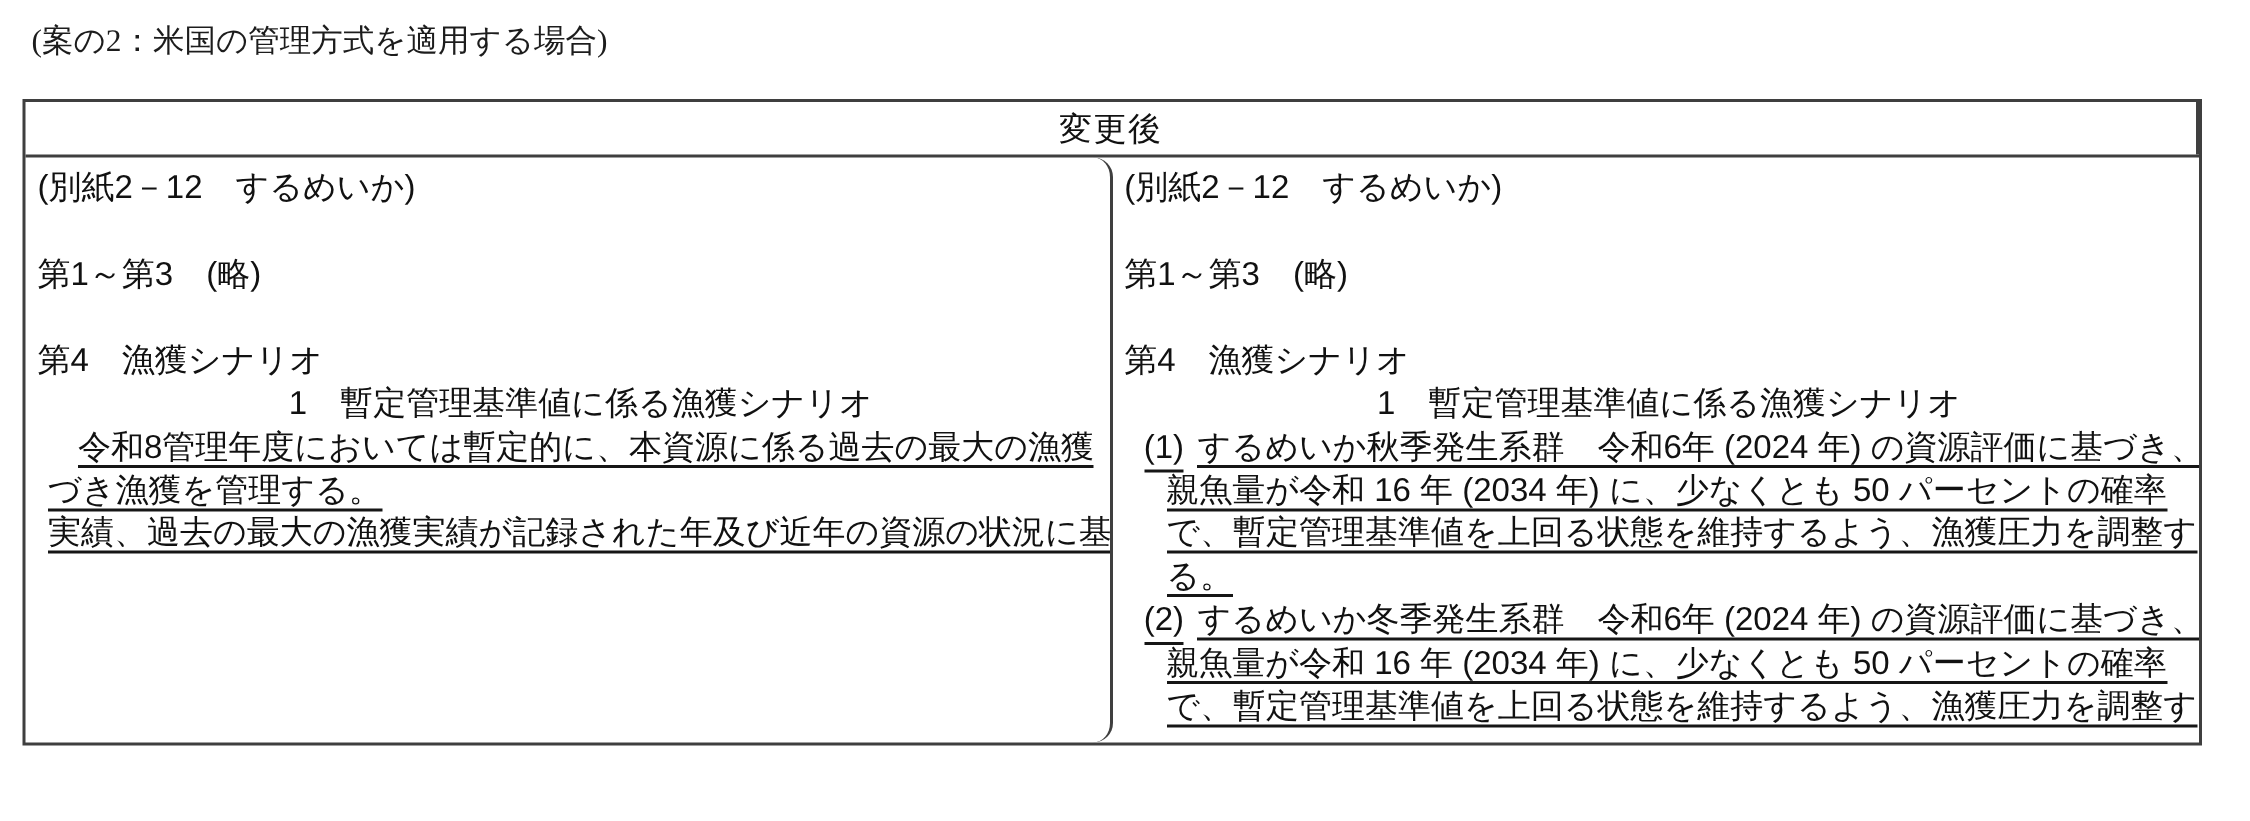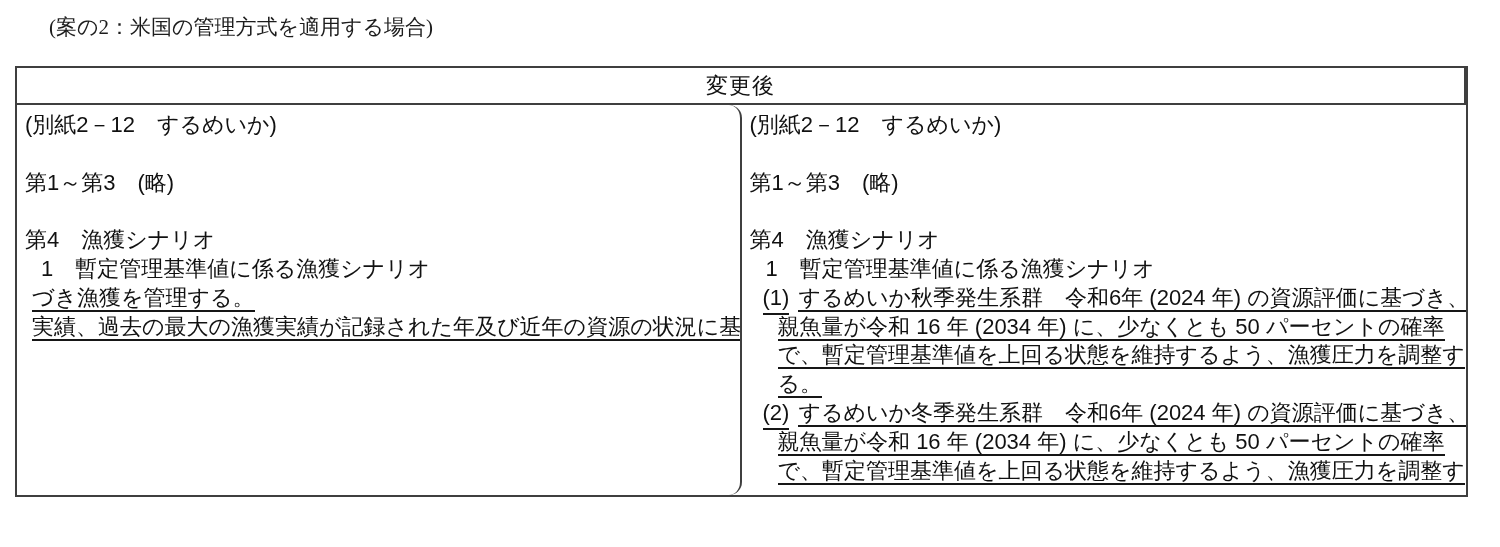--- a/index.html
+++ b/index.html
@@ -9,21 +9,20 @@
     background:#ffffff;
     color:#111111;
     font-family:"Liberation Sans","DejaVu Sans",sans-serif;
     overflow:hidden;
   }
   .doc-title{
     position:absolute;left:21px;top:14px;
     font-family:"Liberation Serif","DejaVu Serif",serif;
     font-size:21px;line-height:26px;color:#1c1c1c;
     white-space:nowrap;
-    margin-left:28px;
   }
   .cmp-table{
     position:absolute;left:15px;top:66px;
     width:1453px;height:431px;
     border:2px solid #3f3f3f;
     box-sizing:border-box;
     display:flex;flex-direction:column;
     background:#ffffff;
   }
   .header-row{
@@ -45,21 +44,21 @@
     font-size:22px;
     overflow:hidden;
     border-radius:13px;
   }
   .body-cell.left{border-right:2px solid #3f3f3f;}
   .line{
     height:28.8px;line-height:28.8px;
     white-space:nowrap;
   }
   .u{border-bottom:2px solid #161616;}
-  .ind-a{padding-left:16px;}   
+  .ind-a{padding-left:16px;text-align:center;}   
   .ind-b{padding-left:27px;}   
   .ind-c{padding-left:7px;}    
   .ind-m{padding-left:13px;text-align:center;}   
   .ind-d{padding-left:28px;}   
   .mk{display:inline-block;margin-right:9px;}
 </style>
 </head>
 <body>
 
 <div class="page">
@@ -74,20 +73,21 @@
 
     <div class="body-row">
 
       <div class="body-cell left">
         <div class="line"><span>(別紙2－12　するめいか)</span></div>
         <div class="line blank"></div>
         <div class="line"><span>第1～第3　(略)</span></div>
         <div class="line blank"></div>
         <div class="line"><span>第4　漁獲シナリオ</span></div>
         <div class="line ind-a"><span>1　暫定管理基準値に係る漁獲シナリオ</span></div>
+        <div class="line ind-b"><span class="u">令和8管理年度においては暫定的に、本資源に係る過去の最大の漁獲</span></div>
         <div class="line ind-c"><span class="u">づき漁獲を管理する。</span></div>
         <div class="line ind-c"><span class="u">実績、過去の最大の漁獲実績が記録された年及び近年の資源の状況に基</span></div>
       </div>
 
       <div class="body-cell right">
         <div class="line"><span>(別紙2－12　するめいか)</span></div>
         <div class="line blank"></div>
         <div class="line"><span>第1～第3　(略)</span></div>
         <div class="line blank"></div>
         <div class="line"><span>第4　漁獲シナリオ</span></div>

